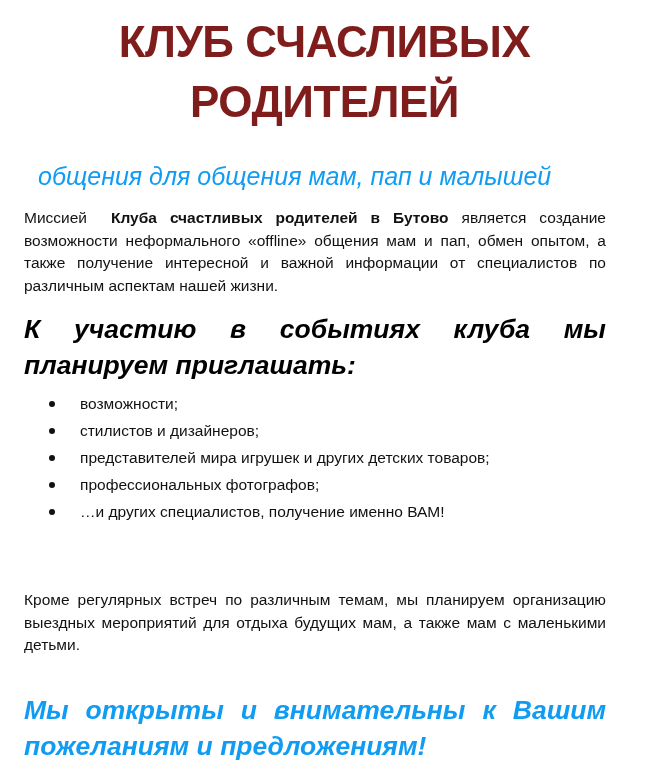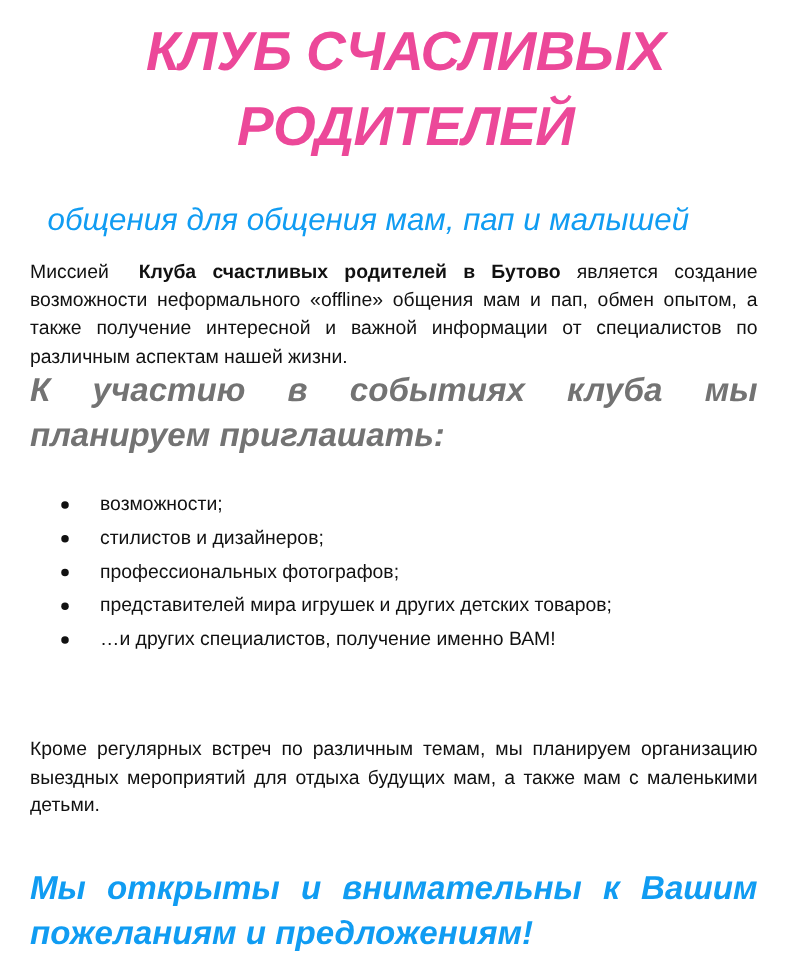--- a/index.html
+++ b/index.html
@@ -82,38 +82,38 @@
     top: 11px;
     width: 6px;
     height: 6px;
     border-radius: 50%;
     background: #111111;
   }
 </style>
 </head>
 <body style="color: rgb(17, 17, 17); background: rgb(255, 255, 255);">
 
-<h1 class="title" style="top: 12px; color: #ec4899; font-style: italic;">
+<h1 class="title" style="top: 12px; color: #7f1d1d;">
   <span class="title-line">КЛУБ СЧАСЛИВЫХ</span>
   <span class="title-line">РОДИТЕЛЕЙ</span>
 </h1>
 
 <p class="subtitle" style="color: rgb(16, 156, 242);">общения для общения мам, пап и малышей</p>
 
 <p class="para" style="top:207px;">
   <span>Миссией </span><b>Клуба счастливых родителей в Бутово</b><span> является создание возможности неформального «offline» общения мам и пап, обмен опытом, а также получение интересной и важной информации от специалистов по различным аспектам нашей жизни.</span>
 </p>
 
-<h2 class="heading" style="top: 294px; color: #737373;">К участию в событиях клуба мы планируем приглашать:</h2>
+<h2 class="heading" style="top: 311px; color: #000000;">К участию в событиях клуба мы планируем приглашать:</h2>
 
 <ul class="list">
   <li><span class="bullet"></span><span>возможности;</span></li>
   <li><span class="bullet"></span><span>стилистов и дизайнеров;</span></li>
+  <li><span class="bullet"></span><span>представителей мира игрушек и других детских товаров;</span></li>
   <li><span class="bullet"></span><span>профессиональных фотографов;</span></li>
-  <li><span class="bullet"></span><span>представителей мира игрушек и других детских товаров;</span></li>
   <li><span class="bullet"></span><span>…и других специалистов, получение именно ВАМ!</span></li>
 </ul>
 
 <p class="para" style="top:589px;">Кроме регулярных встреч по различным темам, мы планируем организацию выездных мероприятий для отдыха будущих мам, а также мам с маленькими детьми.</p>
 
 <h2 class="heading" style="top: 692px; color: rgb(16, 156, 242);">
   <span>Мы открыты и внимательны к Вашим пожеланиям и предложениям</span><b style="font-weight:bold;">!</b>
 </h2>
 
 </body></html>

